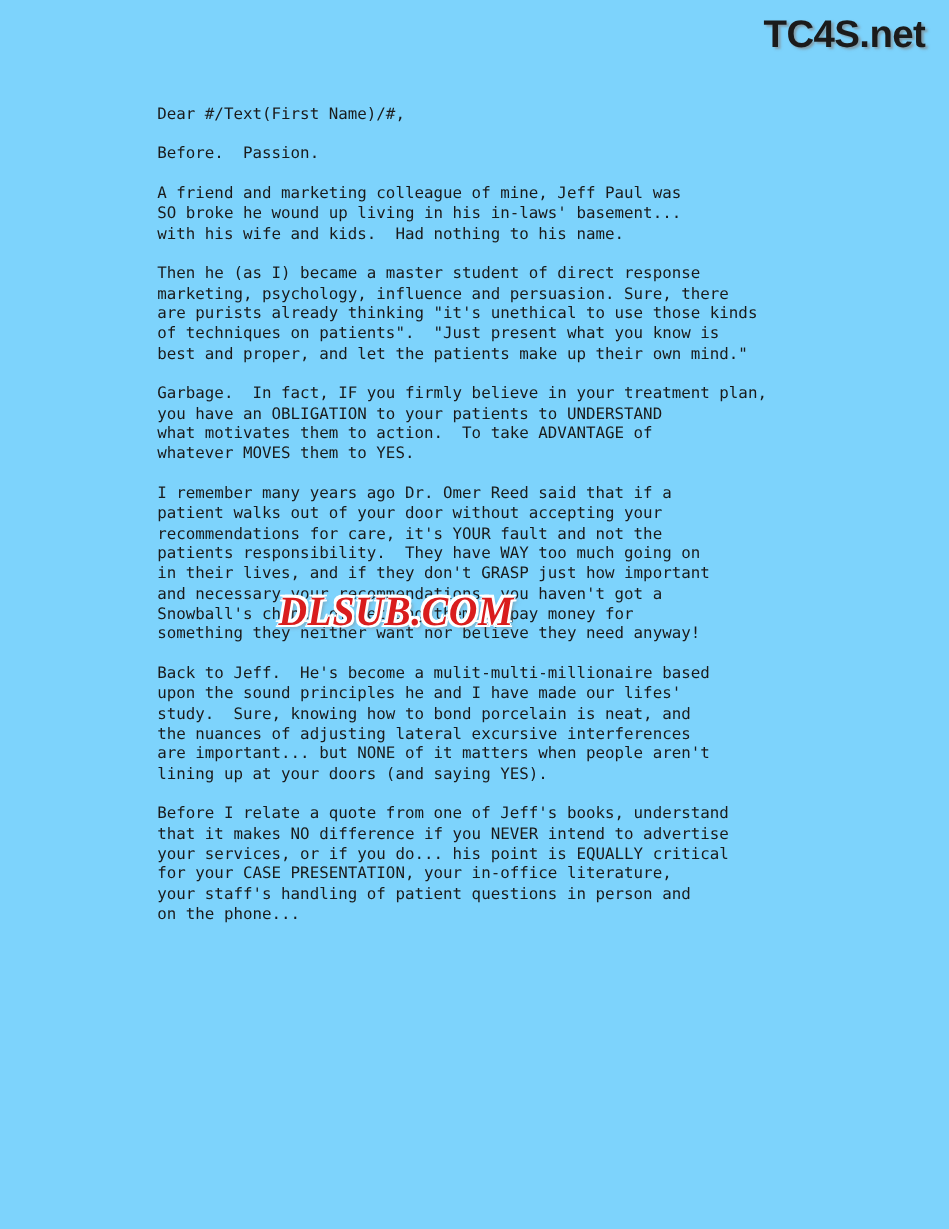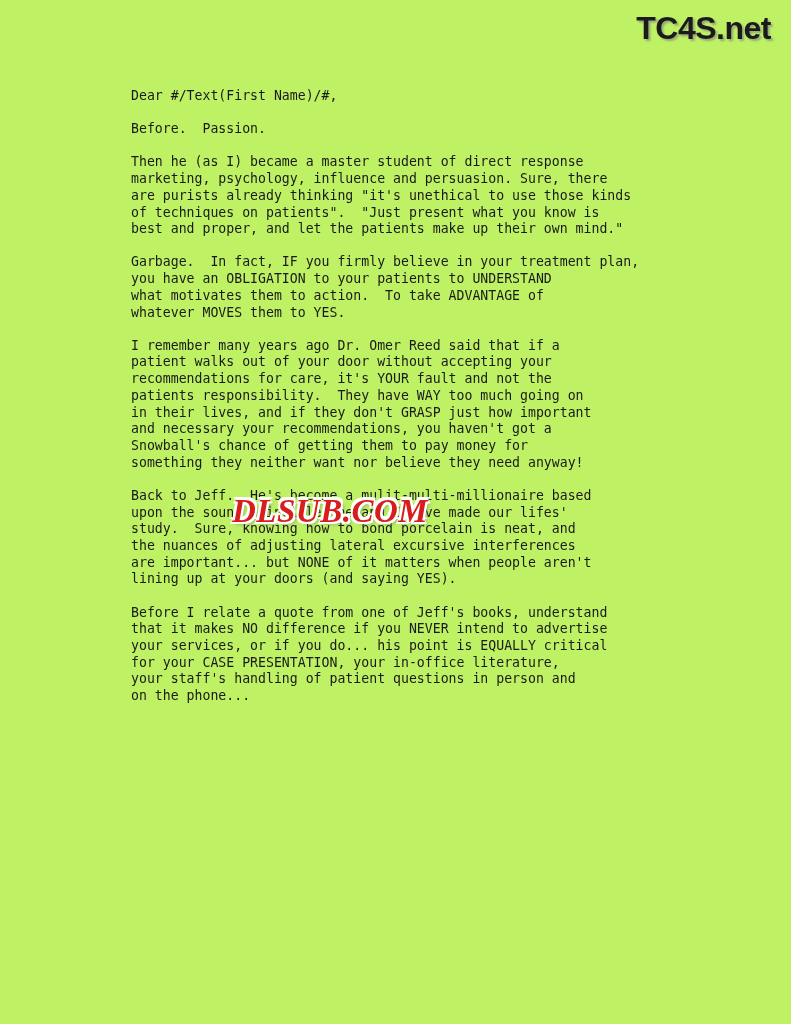--- a/index.html
+++ b/index.html
@@ -10,21 +10,21 @@
   body {
     width: 791px;
     height: 1024px;
     position: relative;
     font-family: "DejaVu Sans Mono", monospace;
     overflow: hidden;
   }
   .page {
     position: absolute;
     inset: 0;
-    background: #bef264;
+    background: #7dd3fc;
   }
   .top-logo {
     position: absolute;
     top: 10px;
     right: 20px;
     font-family: "Liberation Sans", sans-serif;
     font-weight: bold;
     font-size: 32px;
     color: #1b1b1b;
     letter-spacing: -0.5px;
@@ -79,20 +79,23 @@
 </head>
 <body>
 
 <div class="page">
 
   <div class="top-logo">TC4S.net</div>
 
   <div class="letter">
     <p class="para">Dear #/Text(First Name)/#,</p>
     <p class="para">Before.  Passion.</p>
+    <p class="para">A friend and marketing colleague of mine, Jeff Paul was
+SO broke he wound up living in his in-laws' basement...
+with his wife and kids.  Had nothing to his name.</p>
     <p class="para">Then he (as I) became a master student of direct response
 marketing, psychology, influence and persuasion. Sure, there
 are purists already thinking "it's unethical to use those kinds
 of techniques on patients".  "Just present what you know is
 best and proper, and let the patients make up their own mind."</p>
     <p class="para">Garbage.  In fact, IF you firmly believe in your treatment plan,
 you have an OBLIGATION to your patients to UNDERSTAND
 what motivates them to action.  To take ADVANTAGE of
 whatever MOVES them to YES.</p>
     <p class="para">I remember many years ago Dr. Omer Reed said that if a

